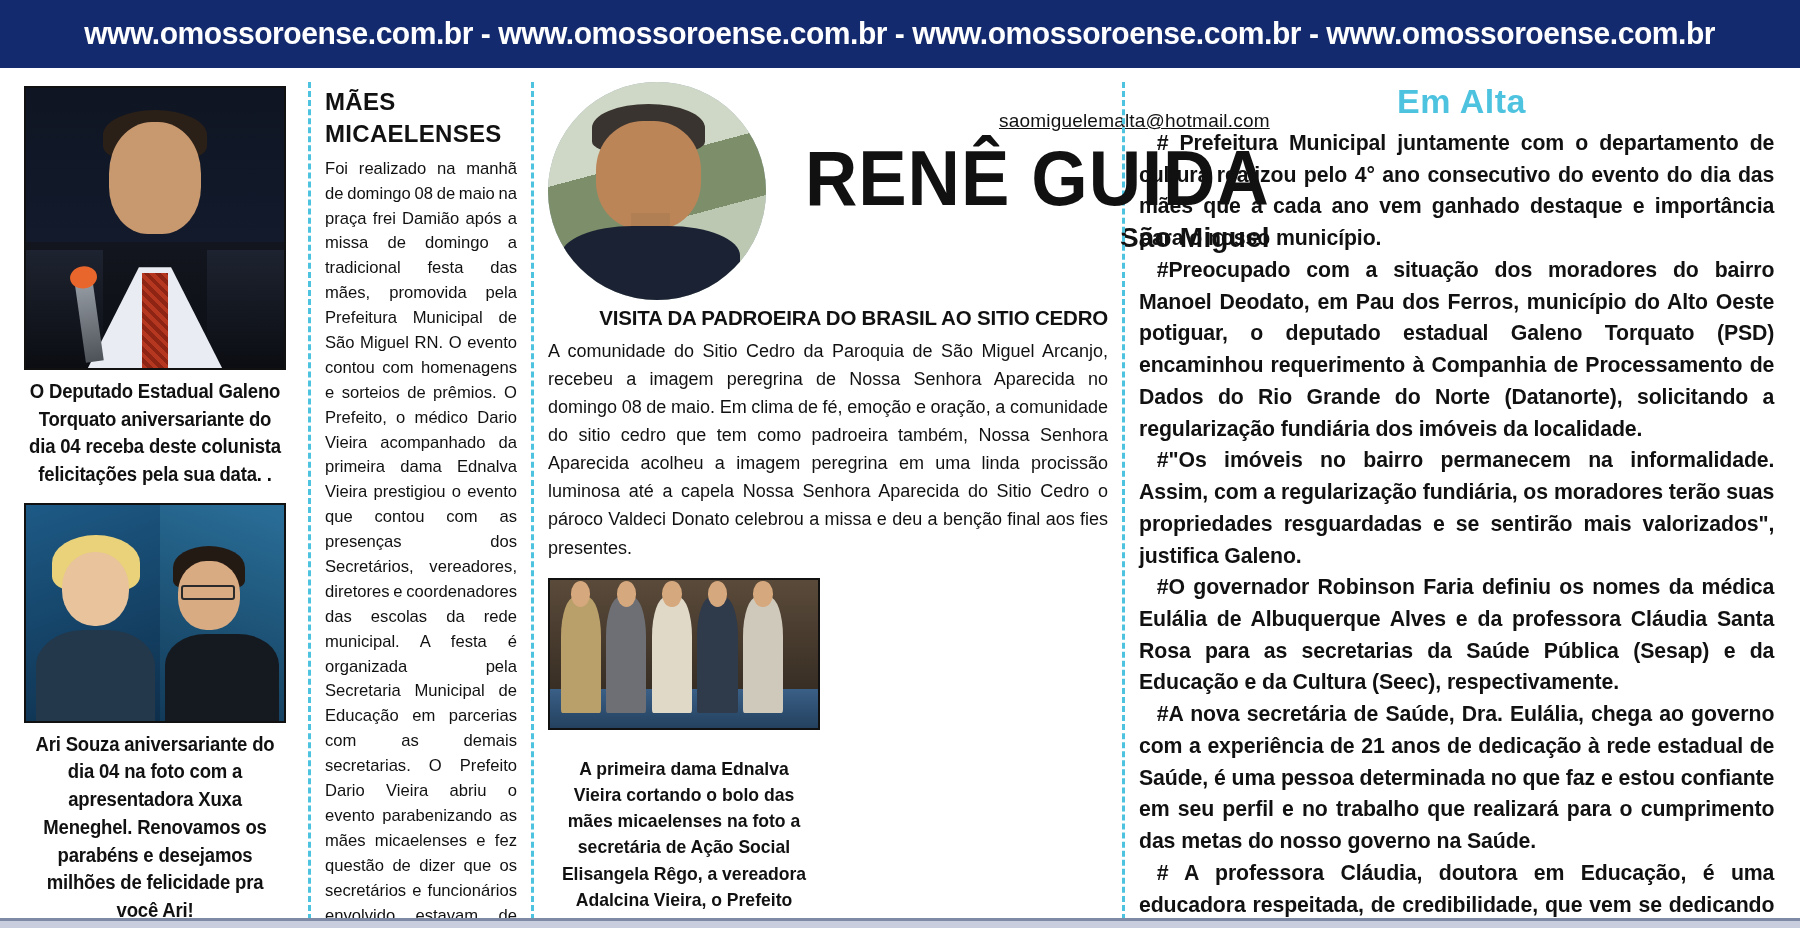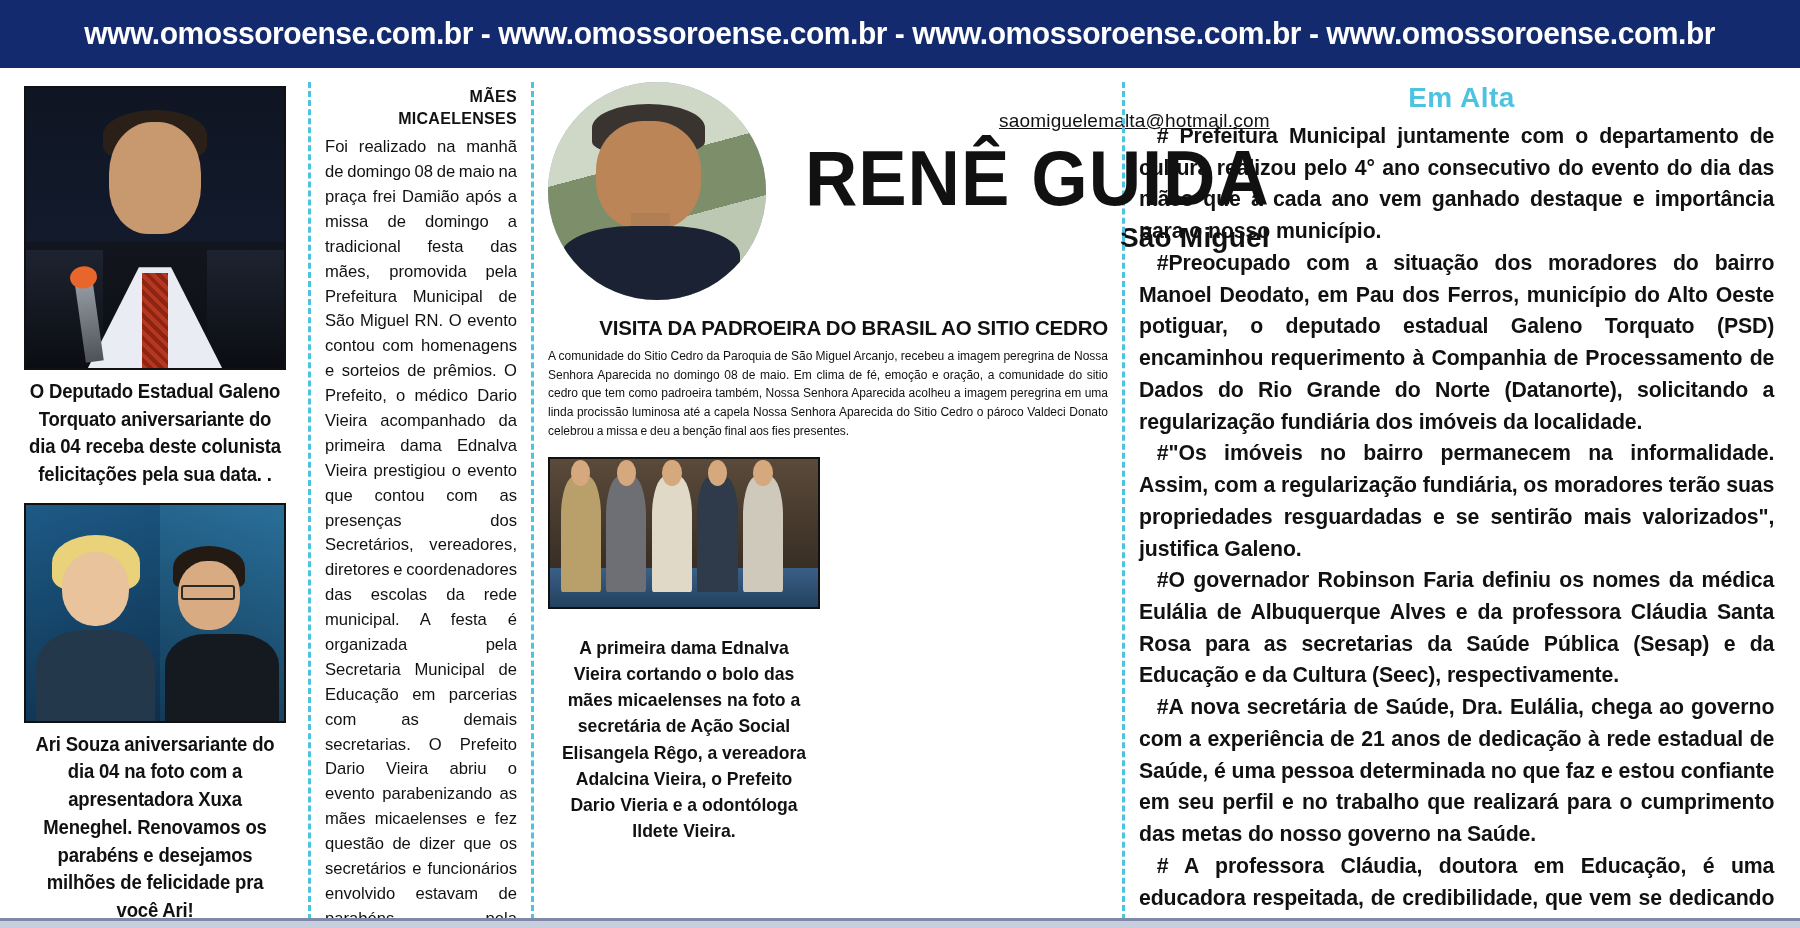--- a/index.html
+++ b/index.html
@@ -84,23 +84,23 @@
   }
 
   
   .col-maes {
     width: 192px;
     flex: 0 0 192px;
     padding-top: 8px;
   }
   .maes-head {
     font-family: "Liberation Sans", sans-serif;
-    font-size: 16px;
-    font-weight: 700;
-    text-align: right;
+    font-size: 24px;
+    font-weight: 700;
+    text-align: left;
     color: #111;
     line-height: 1.35;
     letter-spacing: 0.3px;
   }
   .maes-body {
     margin-top: 6px;
     font-family: "Liberation Sans", sans-serif;
     font-size: 16.6px;
     line-height: 1.5;
     color: #111;
@@ -172,21 +172,21 @@
     font-family: "Liberation Sans", sans-serif;
     font-size: 20.5px;
     font-weight: 700;
     color: #111;
     text-align: right;
     margin-top: 6px;
     letter-spacing: -0.2px;
   }
   .art-body {
     font-family: "Liberation Sans", sans-serif;
-    font-size: 12px;
+    font-size: 18px;
     line-height: 1.56;
     color: #111;
     text-align: justify;
     margin-top: 7px;
     word-spacing: -0.5px;
   }
   .feature-photos {
     margin-top: 16px;
     display: flex;
     gap: 16px;
@@ -214,21 +214,21 @@
   }
 
   
   .col-emalta {
     flex: 1;
     padding-top: 4px;
     min-width: 0;
   }
   .emalta-head {
     font-family: "Liberation Sans Narrow", "Liberation Sans", sans-serif;
-    font-size: 28px;
+    font-size: 34px;
     font-weight: 700;
     color: #4ec3e0;
     text-align: center;
     letter-spacing: 0.5px;
     margin-bottom: 6px;
   }
   .emalta-body {
     font-family: "Liberation Sans Narrow", "Liberation Sans", sans-serif;
     font-size: 21.6px;
     font-weight: 700;

